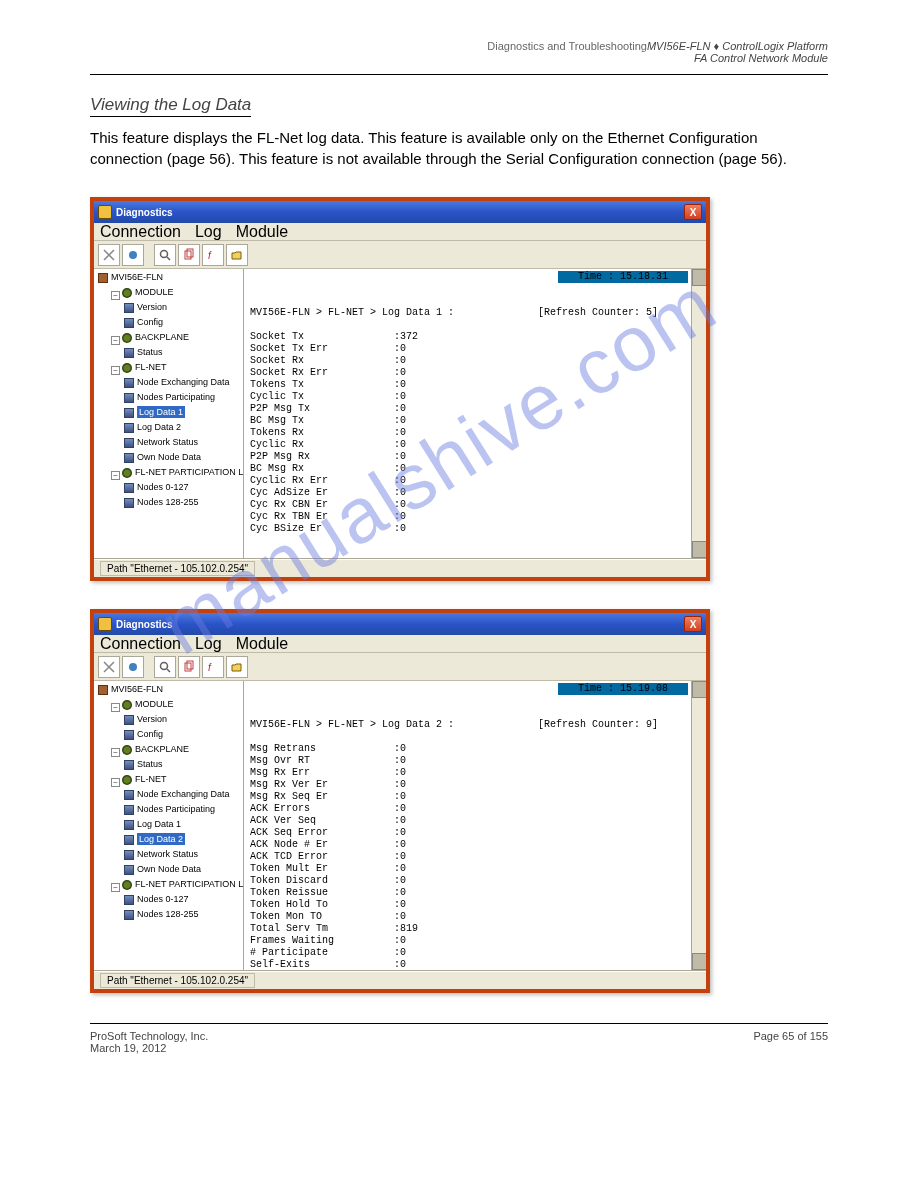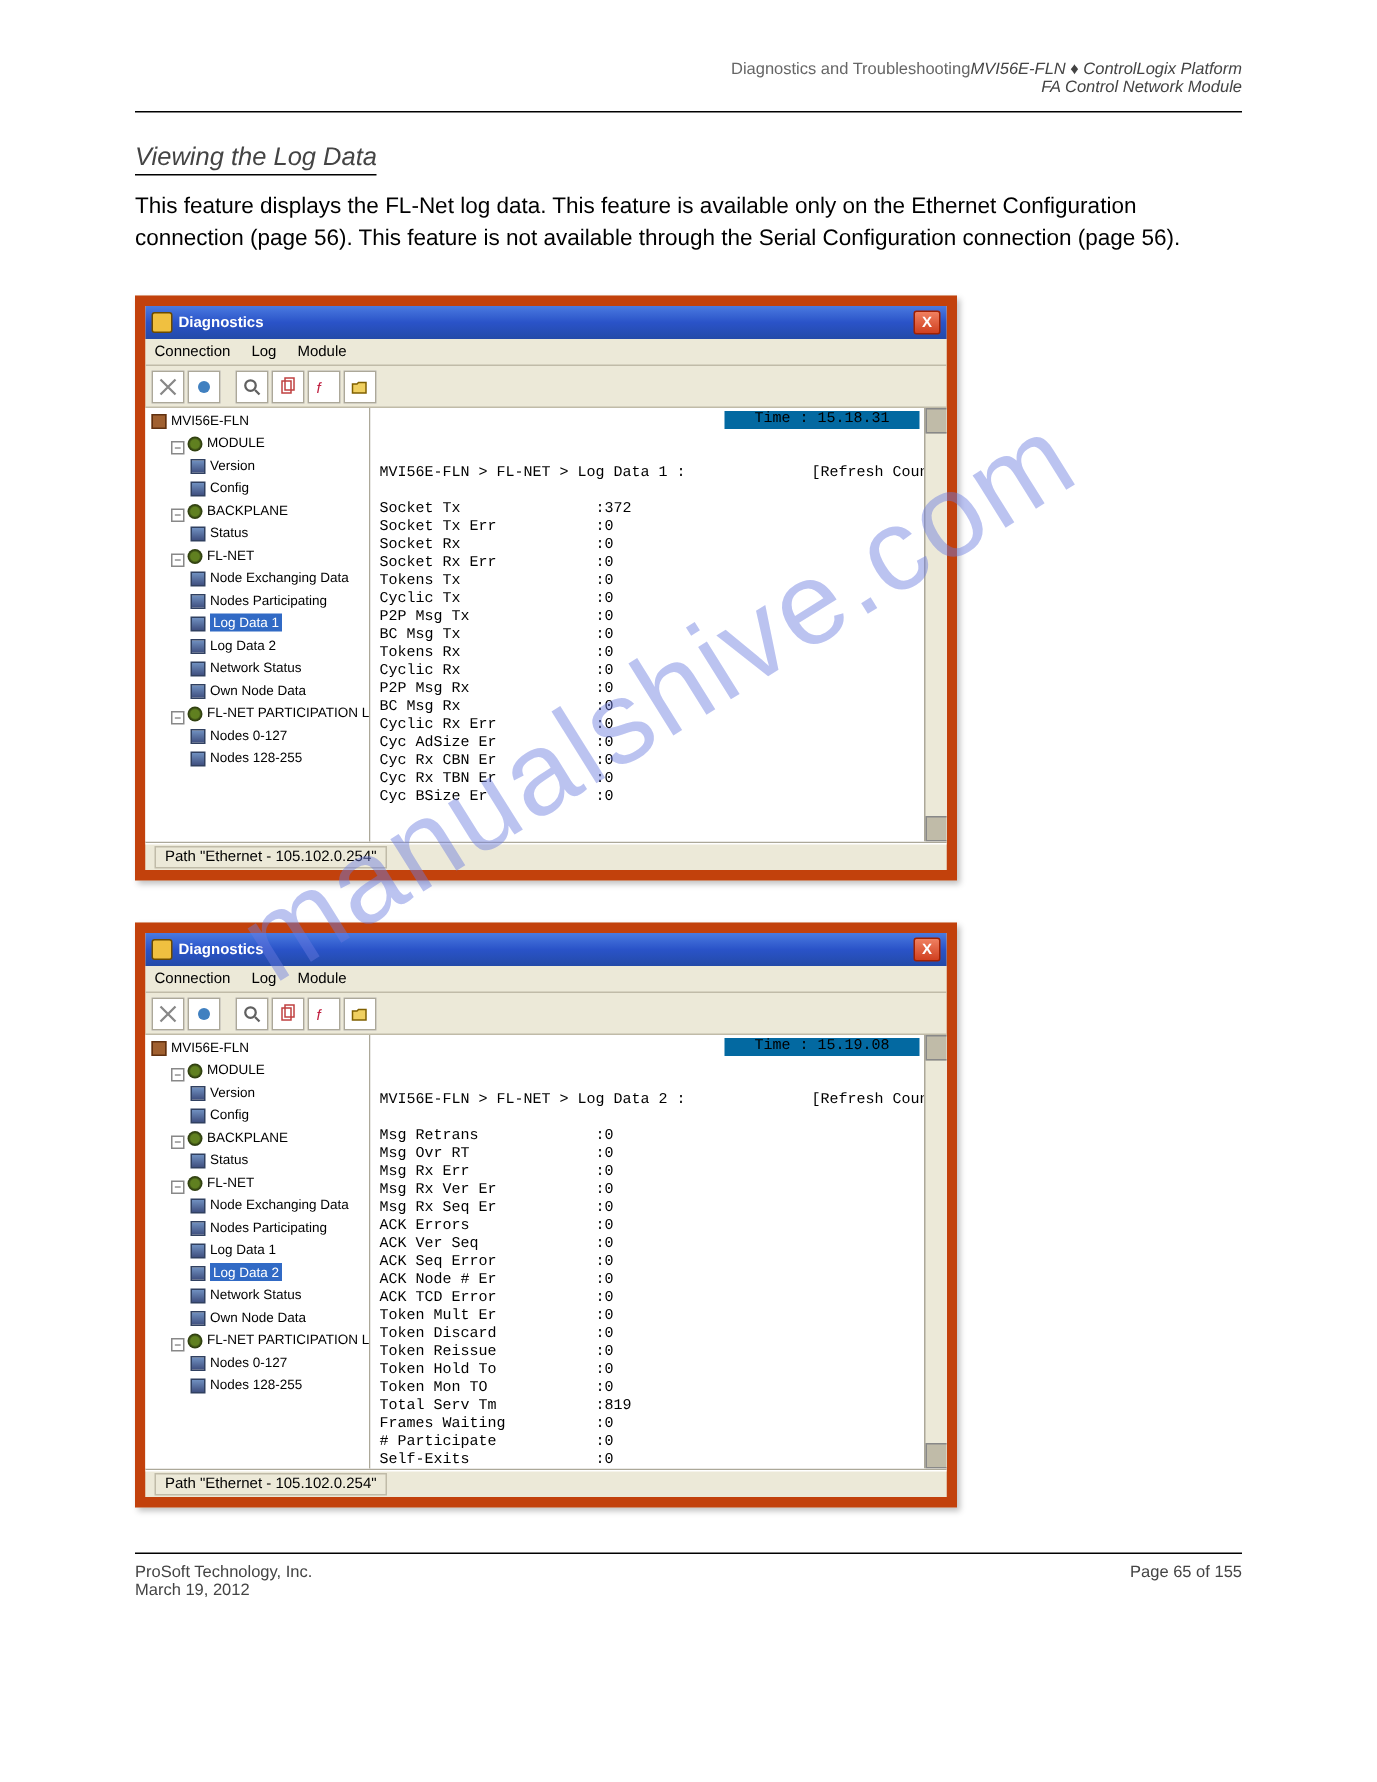--- a/index.html
+++ b/index.html
@@ -16,22 +16,22 @@
     position: relative;
   }
   .header-row { display: flex; justify-content: flex-end; font-size: 11px; margin-bottom: 10px; color: #555; }
   .header-left { color: #666; }
   .header-right { text-align: right; color: #444; font-style: italic; }
   .hr { border-top: 1px solid #000; margin-bottom: 20px; }
   .section-head { font-size: 17px; color: #444; font-style: italic; margin: 20px 0 4px 0; }
   .underline { border-bottom: 1px solid #000; display: inline-block; padding-bottom: 1px; }
   .body-text { font-size: 15px; line-height: 1.4; margin: 10px 0; }
   .ss {
-    width: 548px;
-    border: 7px solid #c2410c;
+    width: 620px;
+    border: 4px solid #c2410c;
     box-shadow: 2px 2px 4px rgba(0,0,0,0.25);
     margin: 28px 0 20px 0;
     background: #ece9d8;
     font-family: Tahoma, sans-serif;
     font-size: 10px;
   }
   .titlebar {
     height: 22px;
     background: linear-gradient(to bottom, #4a7ae0 0%, #2a53c8 50%, #234aa8 100%);
     color: #fff;
@@ -51,21 +51,21 @@
     display: flex; align-items: center; justify-content: center;
     font-size: 10px; font-weight: bold;
   }
   .menubar {
     background: #ece9d8;
     height: 18px;
     display: flex; align-items: center;
     padding: 0 6px;
     border-bottom: 1px solid #c0bba8;
     gap: 14px;
-    font-size: 10px;
+    font-size: 16px;
   }
   .toolbar {
     background: #ece9d8;
     height: 28px;
     display: flex; align-items: center;
     padding: 2px 4px;
     border-bottom: 1px solid #c0bba8;
     gap: 2px;
   }
   .toolbar-btn {

